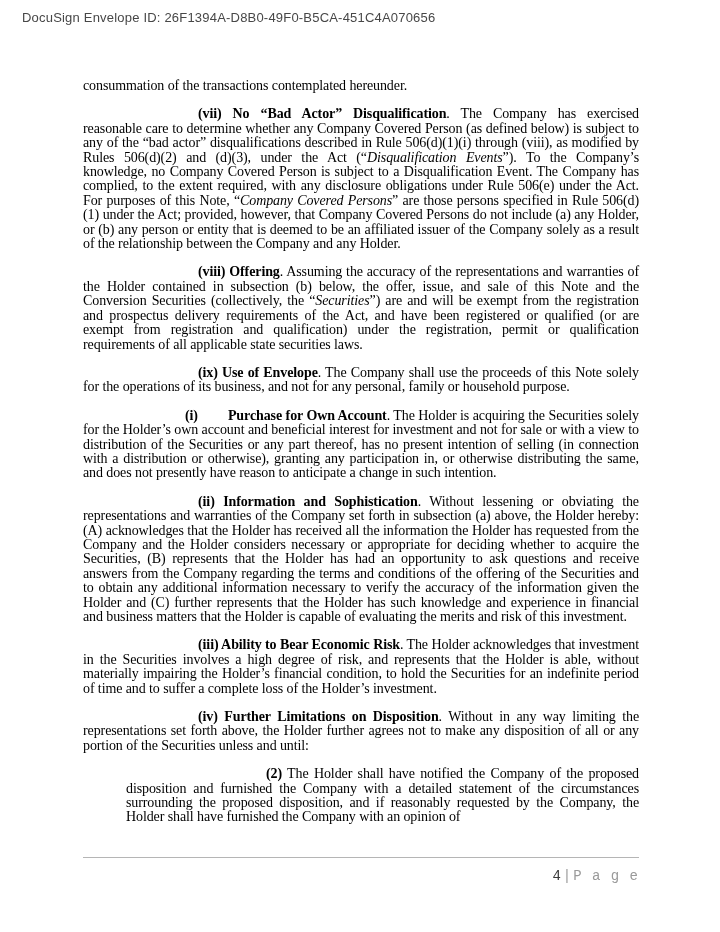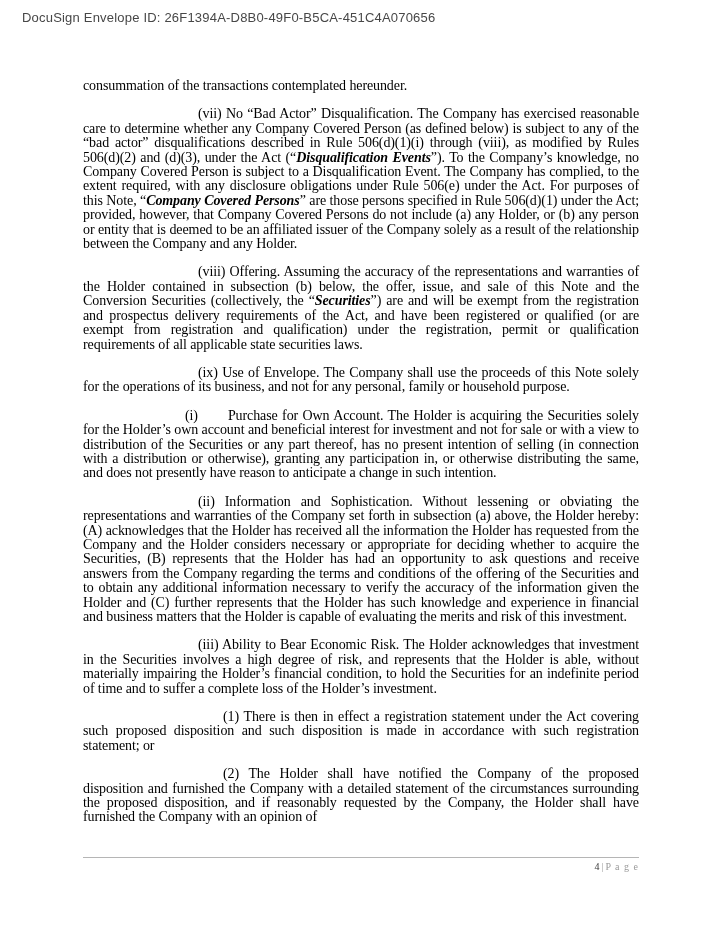--- a/index.html
+++ b/index.html
@@ -28,39 +28,39 @@
     width: 556px;
   }
   p.para {
     margin: 0 0 14px 0;
     font-size: 14px;
     line-height: 14.4px;
     color: #000000;
     text-align: justify;
     letter-spacing: -0.1px;
   }
-  p.para:last-child { margin-bottom: 0; }
+  p.para:last-child { margin-bottom: 0; margin-left: 43px; }
   .ind-none { text-indent: 0; }
   .ind-b    { text-indent: 77px; }
   .ind-i    { text-indent: 102px; }
   .ind-sub  { text-indent: 115px; }
   .ind-num  { text-indent: 140px; }
-  .run-b  { font-weight: normal; }
-  .run-bi { font-weight: bold; font-style: italic; }
+  .run-b  { font-weight: bold; }
+  .run-bi { font-weight: normal; font-style: italic; }
   .tab { display: inline-block; width: 30px; }
   .footer {
     position: absolute;
     top: 857px;
     left: 83px;
     width: 556px;
     border-top: 1px solid #b5b5b5;
-    padding-top: 3px;
+    padding-top: 10px;
     text-align: right;
-    font-family: Liberation Serif, serif;
-    font-size: 10px;
+    font-family: Liberation Mono, monospace;
+    font-size: 14px;
     white-space: nowrap;
   }
   .footer .num { color: #3a3a3a; }
   .footer .sep { color: #9a9a9a; padding: 0 2px; }
   .footer .word { color: #9a9a9a; letter-spacing: 1px; }
 </style>
 </head>
 <body>
 
 <div id="page">
@@ -68,21 +68,21 @@
   <div class="ds-header">DocuSign Envelope ID: 26F1394A-D8B0-49F0-B5CA-451C4A070656</div>
 
   <div class="content" id="doc-body">
       <p class="para ind-none"><span class="">consummation of the transactions contemplated hereunder.</span></p>
       <p class="para ind-sub"><span class="run-b">(vii) No “Bad Actor” Disqualification</span><span class="">. The Company has exercised reasonable care to determine whether any Company Covered Person (as defined below) is subject to any of the “bad actor” disqualifications described in Rule 506(d)(1)(i) through (viii), as modified by Rules 506(d)(2) and (d)(3), under the Act (“</span><span class="run-bi">Disqualification Events</span><span class="">”). To the Company’s knowledge, no Company Covered Person is subject to a Disqualification Event. The Company has complied, to the extent required, with any disclosure obligations under Rule 506(e) under the Act. For purposes of this Note, “</span><span class="run-bi">Company Covered Persons</span><span class="">” are those persons specified in Rule 506(d)(1) under the Act; provided, however, that Company Covered Persons do not include (a) any Holder, or (b) any person or entity that is deemed to be an affiliated issuer of the Company solely as a result of the relationship between the Company and any Holder.</span></p>
       <p class="para ind-sub"><span class="run-b">(viii) Offering</span><span class="">. Assuming the accuracy of the representations and warranties of the Holder contained in subsection (b) below, the offer, issue, and sale of this Note and the Conversion Securities (collectively, the “</span><span class="run-bi">Securities</span><span class="">”) are and will be exempt from the registration and prospectus delivery requirements of the Act, and have been registered or qualified (or are exempt from registration and qualification) under the registration, permit or qualification requirements of all applicable state securities laws.</span></p>
       <p class="para ind-sub"><span class="run-b">(ix) Use of Envelope</span><span class="">. The Company shall use the proceeds of this Note solely for the operations of its business, and not for any personal, family or household purpose.</span></p>
       <p class="para ind-i"><span class="run-b">(i)</span><span class="tab"></span><span class="run-b">Purchase for Own Account</span><span class="">. The Holder is acquiring the Securities solely for the Holder’s own account and beneficial interest for investment and not for sale or with a view to distribution of the Securities or any part thereof, has no present intention of selling (in connection with a distribution or otherwise), granting any participation in, or otherwise distributing the same, and does not presently have reason to anticipate a change in such intention.</span></p>
       <p class="para ind-sub"><span class="run-b">(ii) Information and Sophistication</span><span class="">. Without lessening or obviating the representations and warranties of the Company set forth in subsection (a) above, the Holder hereby: (A) acknowledges that the Holder has received all the information the Holder has requested from the Company and the Holder considers necessary or appropriate for deciding whether to acquire the Securities, (B) represents that the Holder has had an opportunity to ask questions and receive answers from the Company regarding the terms and conditions of the offering of the Securities and to obtain any additional information necessary to verify the accuracy of the information given the Holder and (C) further represents that the Holder has such knowledge and experience in financial and business matters that the Holder is capable of evaluating the merits and risk of this investment.</span></p>
       <p class="para ind-sub"><span class="run-b">(iii) Ability to Bear Economic Risk</span><span class="">. The Holder acknowledges that investment in the Securities involves a high degree of risk, and represents that the Holder is able, without materially impairing the Holder’s financial condition, to hold the Securities for an indefinite period of time and to suffer a complete loss of the Holder’s investment.</span></p>
-      <p class="para ind-num"><span class="run-b">(1)</span><span class=""> There is then in effect a registration statement under the Act covering such proposed disposition and such disposition is made in accordance with such registration statement; or</span></p>
+      <p class="para ind-sub"><span class="run-b">(iv) Further Limitations on Disposition</span><span class="">. Without in any way limiting the representations set forth above, the Holder further agrees not to make any disposition of all or any portion of the Securities unless and until:</span></p>
       <p class="para ind-num"><span class="run-b">(2)</span><span class=""> The Holder shall have notified the Company of the proposed disposition and furnished the Company with a detailed statement of the circumstances surrounding the proposed disposition, and if reasonably requested by the Company, the Holder shall have furnished the Company with an opinion of</span></p>
     </div>
 
   <div class="footer">
     <span class="num">4</span><span class="sep">|</span><span class="word">P a g e</span>
   </div>
 
 </div>
 
 </body></html>

